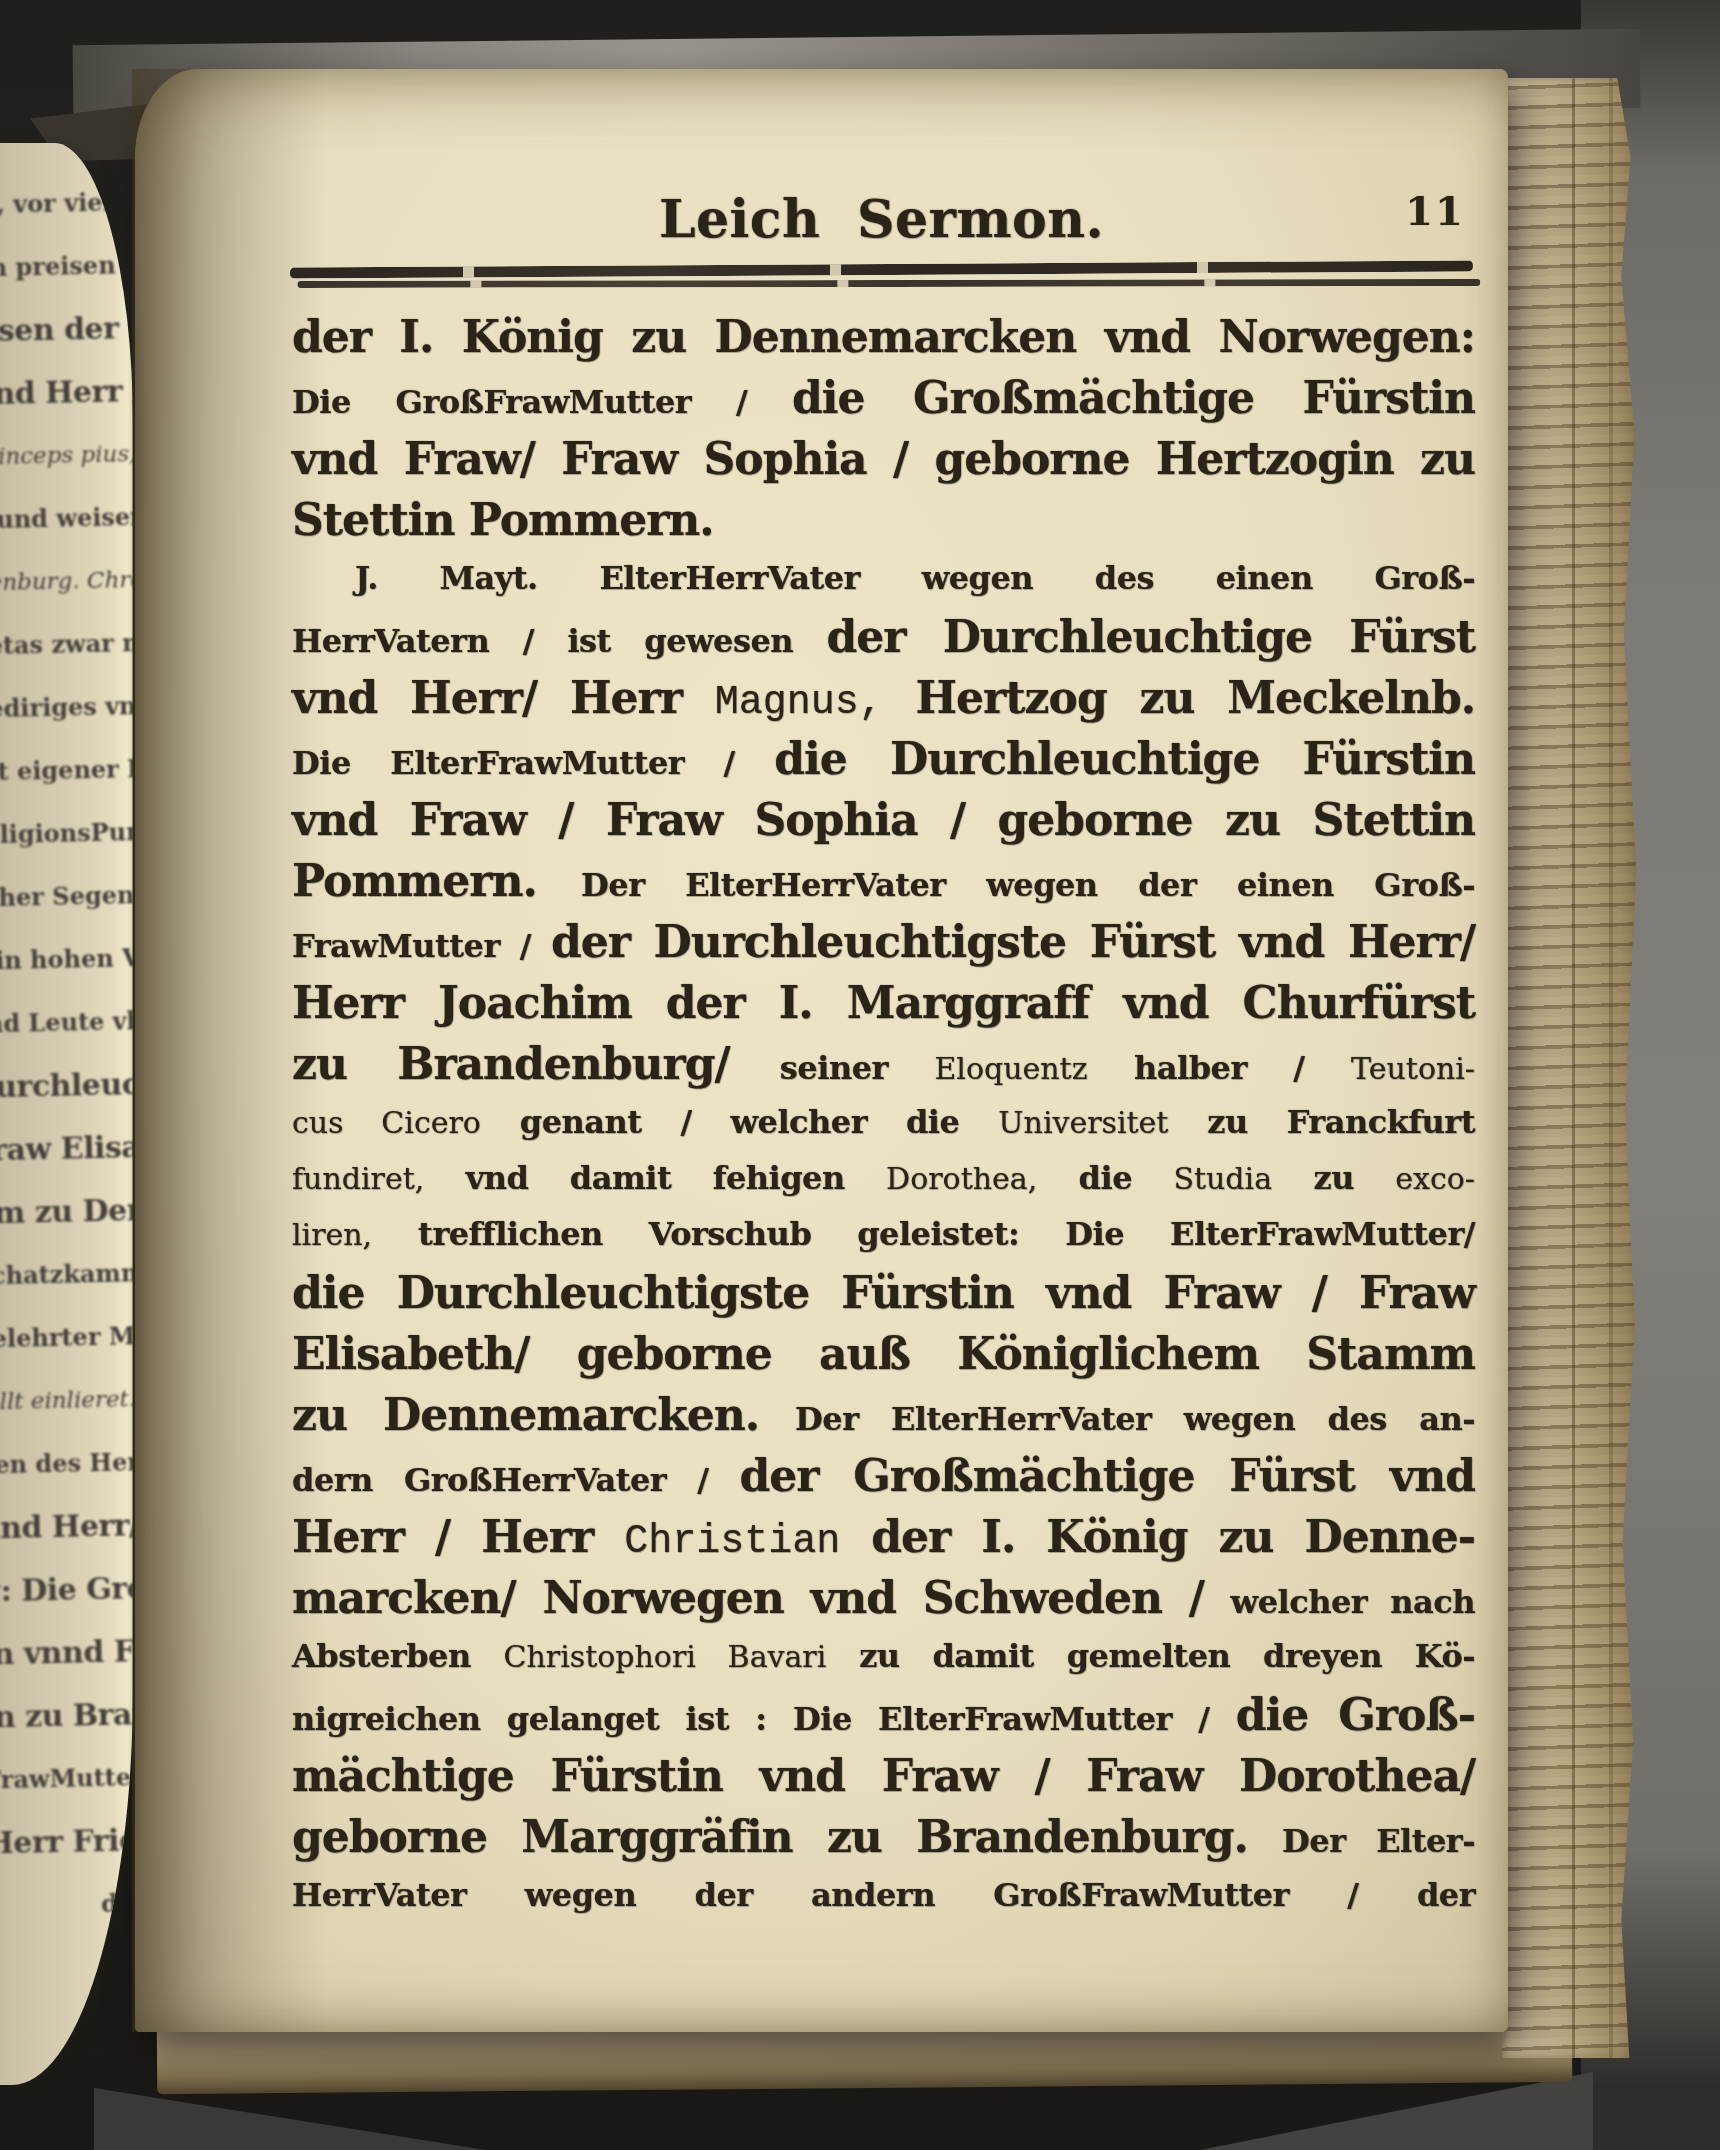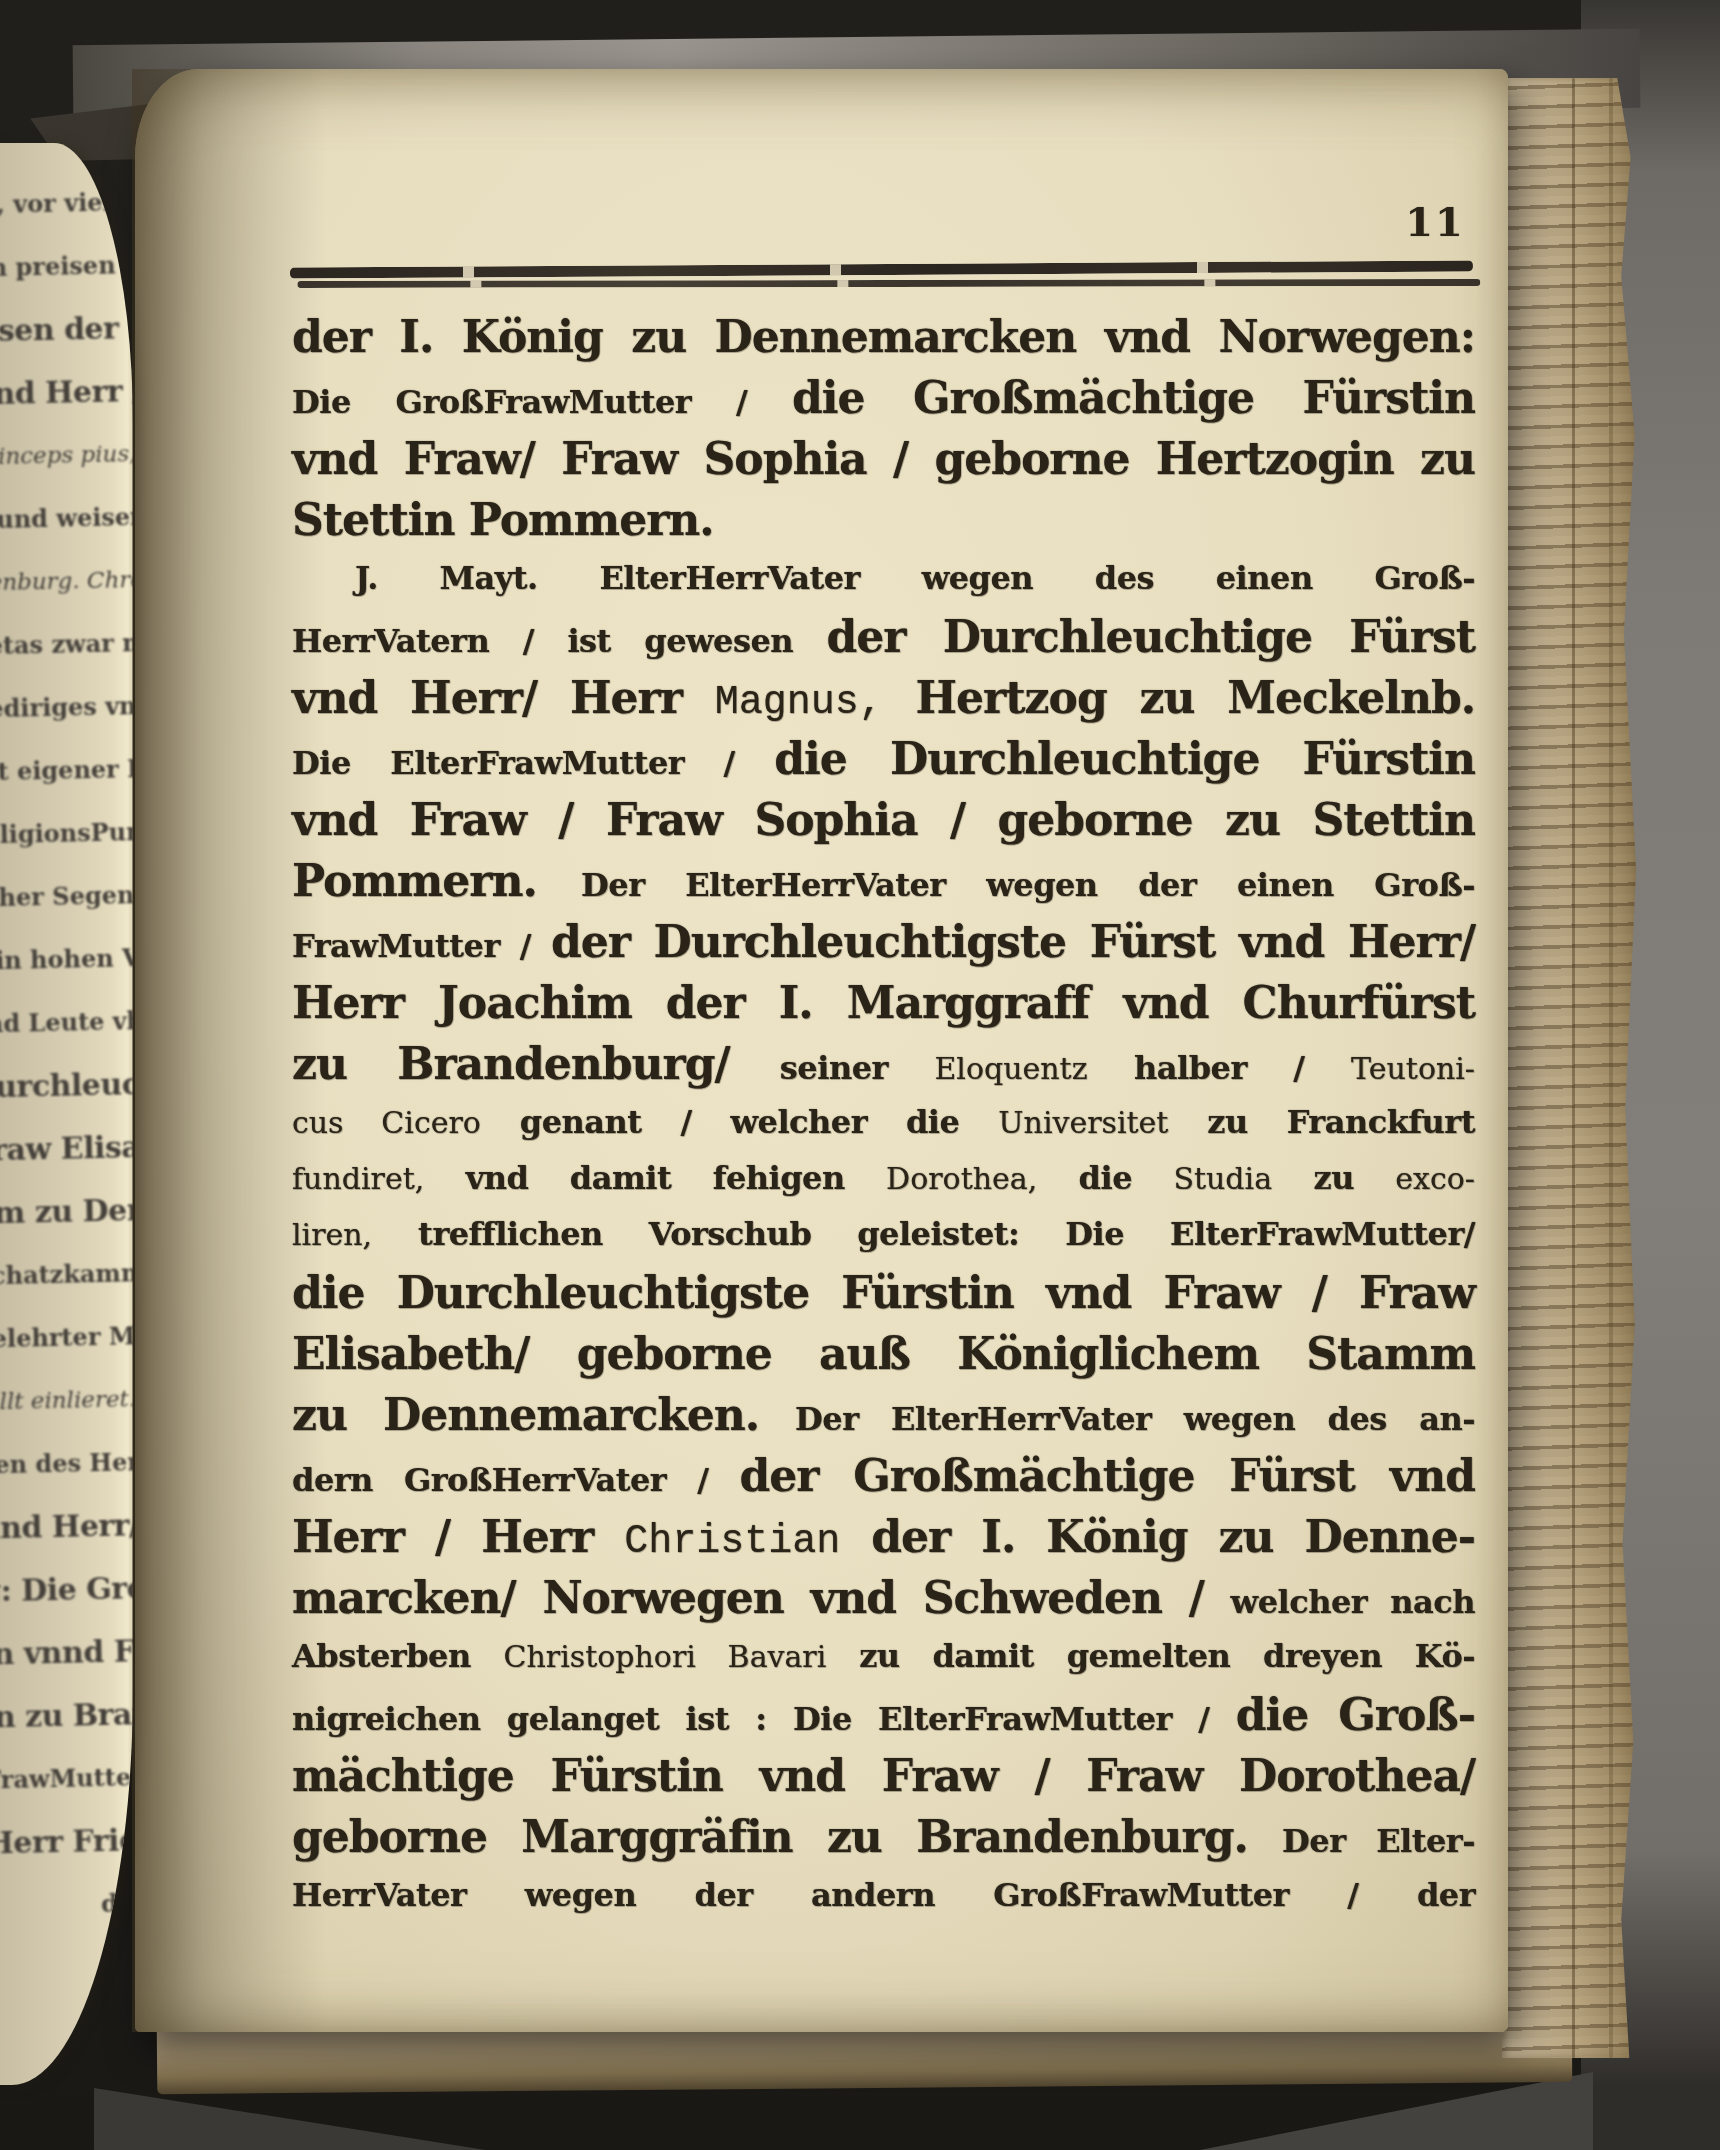--- a/index.html
+++ b/index.html
@@ -59,21 +59,21 @@
       inset 0 -24px 47px -26px rgba(100,84,52,.40),
       10.5px 15.7px 37px rgba(0,0,0,.55);
   }
   .ink{color:#2a2318;}
   .running-title{
     position:absolute; top:119px; left:157px; width:1179px; text-align:center;
     font-weight:700; font-size:52px; letter-spacing:0.5px; word-spacing:18px;
     filter:blur(0.3px); text-shadow:0 0 1.6px rgba(42,35,24,.65),1px 0.5px 0 rgba(42,35,24,.25);
   }
   .page-number{
-    position:absolute; top:129px; right:43px; font-weight:700; font-size:40px;
+    position:absolute; top:118px; right:43px; font-weight:700; font-size:40px;
     filter:blur(0.3px); letter-spacing:2.1px; text-shadow:0 0 1px rgba(42,35,24,.6);
   }
   .rule{position:absolute; top:195px; left:155px; width:1183px; transform:rotate(-0.35deg);}
   .rule .bar{
     height:10.5px; border-radius:4.7px;
     background:
       repeating-linear-gradient(90deg, rgba(236,227,199,0) 0 173px, rgba(236,227,199,.85) 173px 184px, rgba(236,227,199,0) 184px 367px),
       linear-gradient(90deg,#2b2520,#3a332a 30%,#2b2520 55%,#352e26 80%,#2b2520);
   }
   .rule .bar.b2{height:7.3px; margin-top:5.2px; transform:translateX(7.3px) rotate(.25deg); opacity:.92;}
@@ -133,20 +133,21 @@
   <div class="bottom-edge"></div>
   <div class="cradle-l"></div>
   <div class="cradle-r"></div>
 
   <div class="fore-edge">
     <span class="seam" style="left:52%"></span>
     <span class="seam" style="left:80%; opacity:.55"></span>
   </div>
 
   <div class="page ink">
+    <div class="running-title">Leich Sermon.</div>
     <div class="page-number">11</div>
     <div class="rule">
       <div class="bar"></div>
       <div class="bar b2"></div>
     </div>
 
     <div class="text-block">
         <div class="line lh-lg"><span class="lg">der I. König zu Dennemarcken vnd Norwegen:</span></div>
         <div class="line lh-lg"><span class="sm">Die GroßFrawMutter / </span><span class="lg">die Großmächtige Fürstin</span></div>
         <div class="line lh-lg"><span class="lg">vnd Fraw/ Fraw Sophia / geborne Hertzogin zu</span></div>

